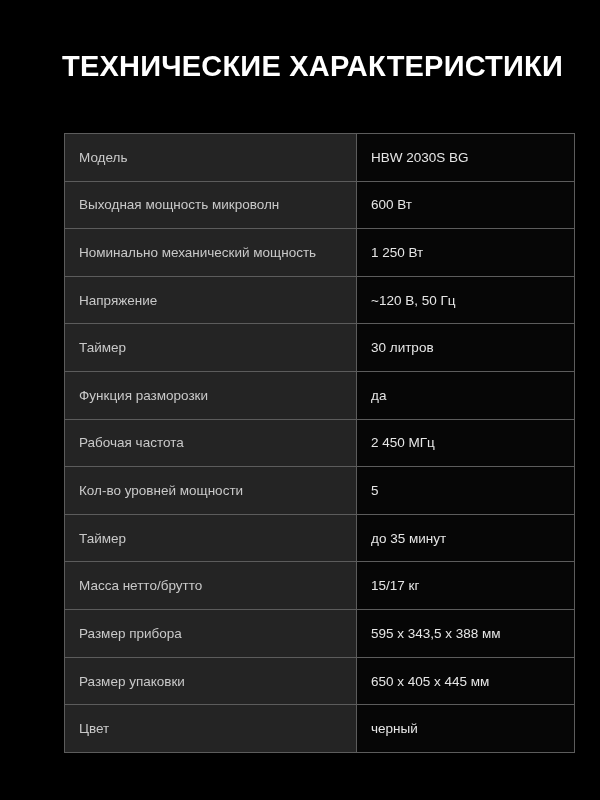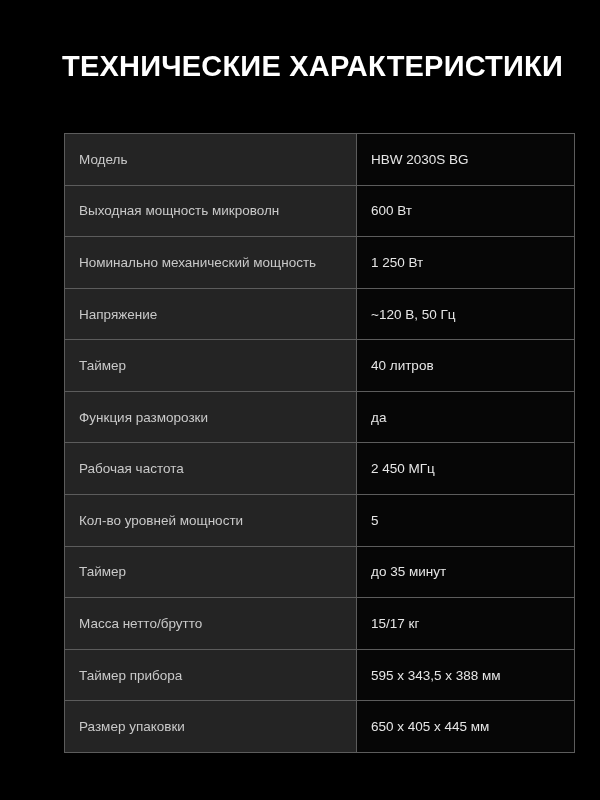--- a/index.html
+++ b/index.html
@@ -87,21 +87,21 @@
     <td class="value-cell">1 250 Вт</td>
   </tr>
 
   <tr>
     <td class="label-cell">Напряжение</td>
     <td class="value-cell">~120 В, 50 Гц</td>
   </tr>
 
   <tr>
     <td class="label-cell">Таймер</td>
-    <td class="value-cell">40 литров</td>
+    <td class="value-cell">30 литров</td>
   </tr>
 
   <tr>
     <td class="label-cell">Функция разморозки</td>
     <td class="value-cell">да</td>
   </tr>
 
   <tr>
     <td class="label-cell">Рабочая частота</td>
     <td class="value-cell">2 450 МГц</td>
@@ -117,24 +117,28 @@
     <td class="label-cell">Таймер</td>
     <td class="value-cell">до 35 минут</td>
   </tr>
 
   <tr>
     <td class="label-cell">Масса нетто/брутто</td>
     <td class="value-cell">15/17 кг</td>
   </tr>
 
   <tr>
-    <td class="label-cell">Таймер прибора</td>
+    <td class="label-cell">Размер прибора</td>
     <td class="value-cell">595 x 343,5 x 388 мм</td>
   </tr>
 
   <tr>
     <td class="label-cell">Размер упаковки</td>
     <td class="value-cell">650 x 405 x 445 мм</td>
   </tr>
 
+  <tr>
+    <td class="label-cell">Цвет</td>
+    <td class="value-cell">черный</td>
+  </tr>
 </tbody>
   </table>
 </div>
 
 </body></html>

